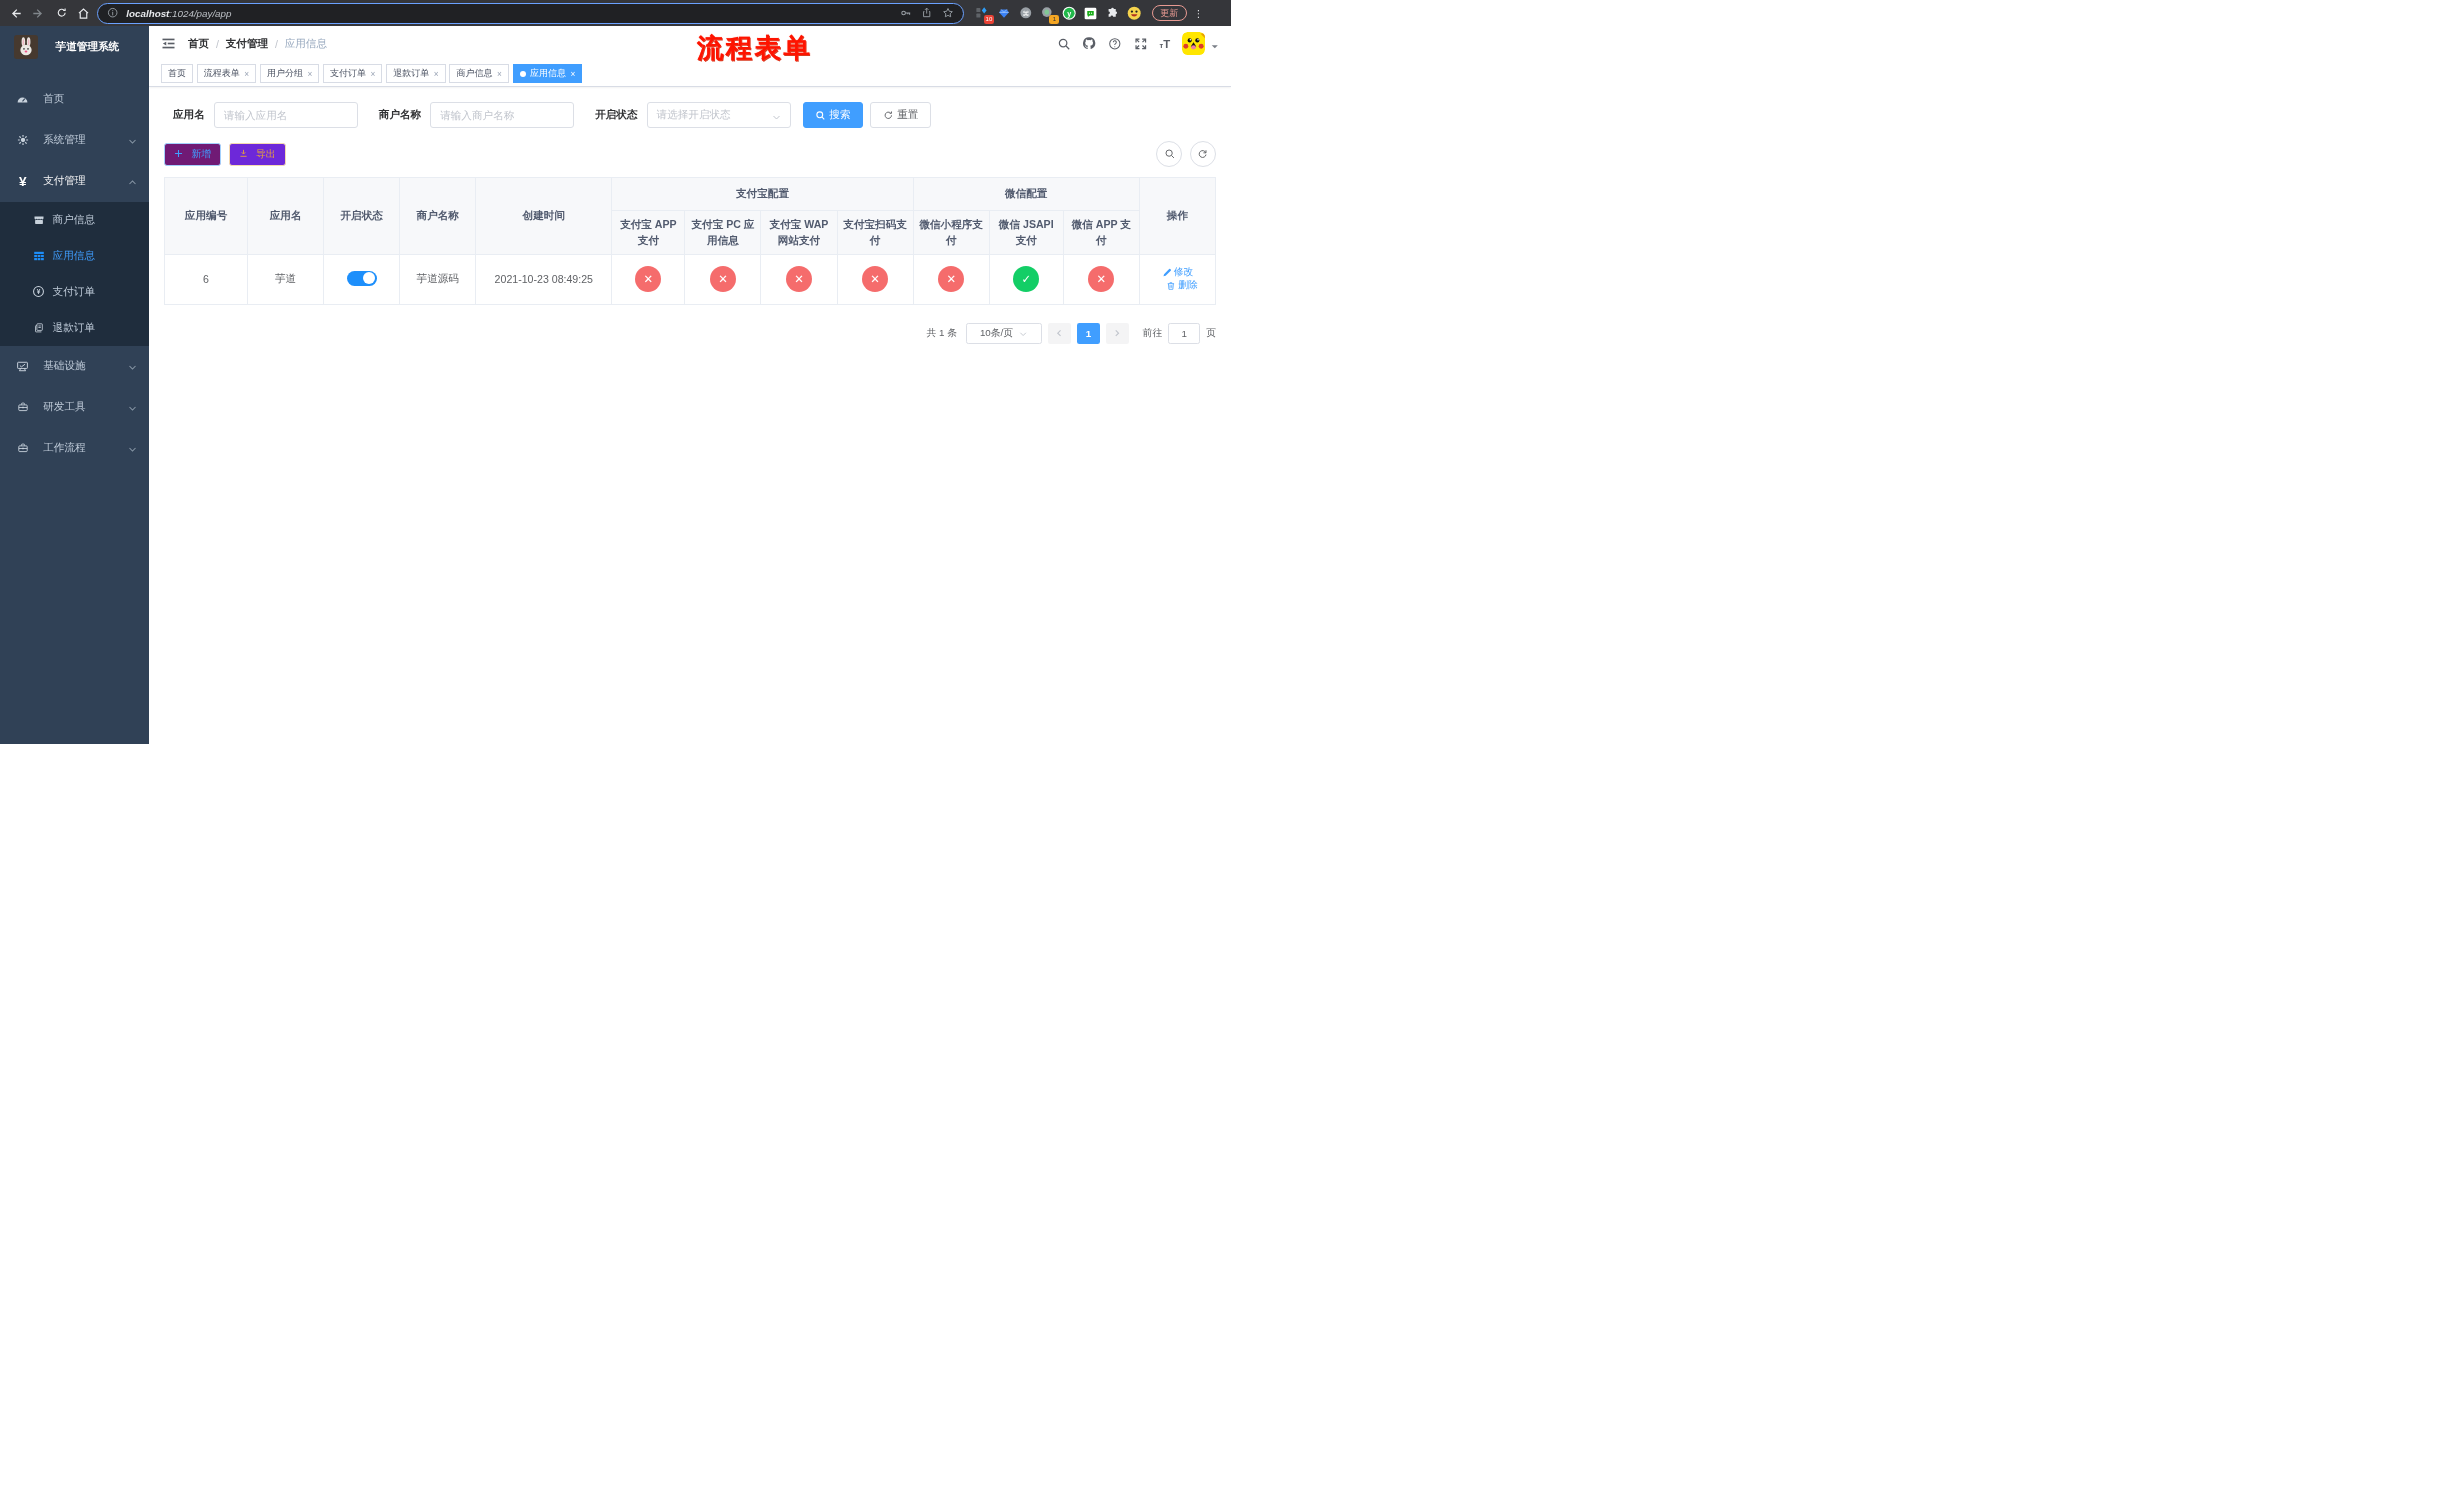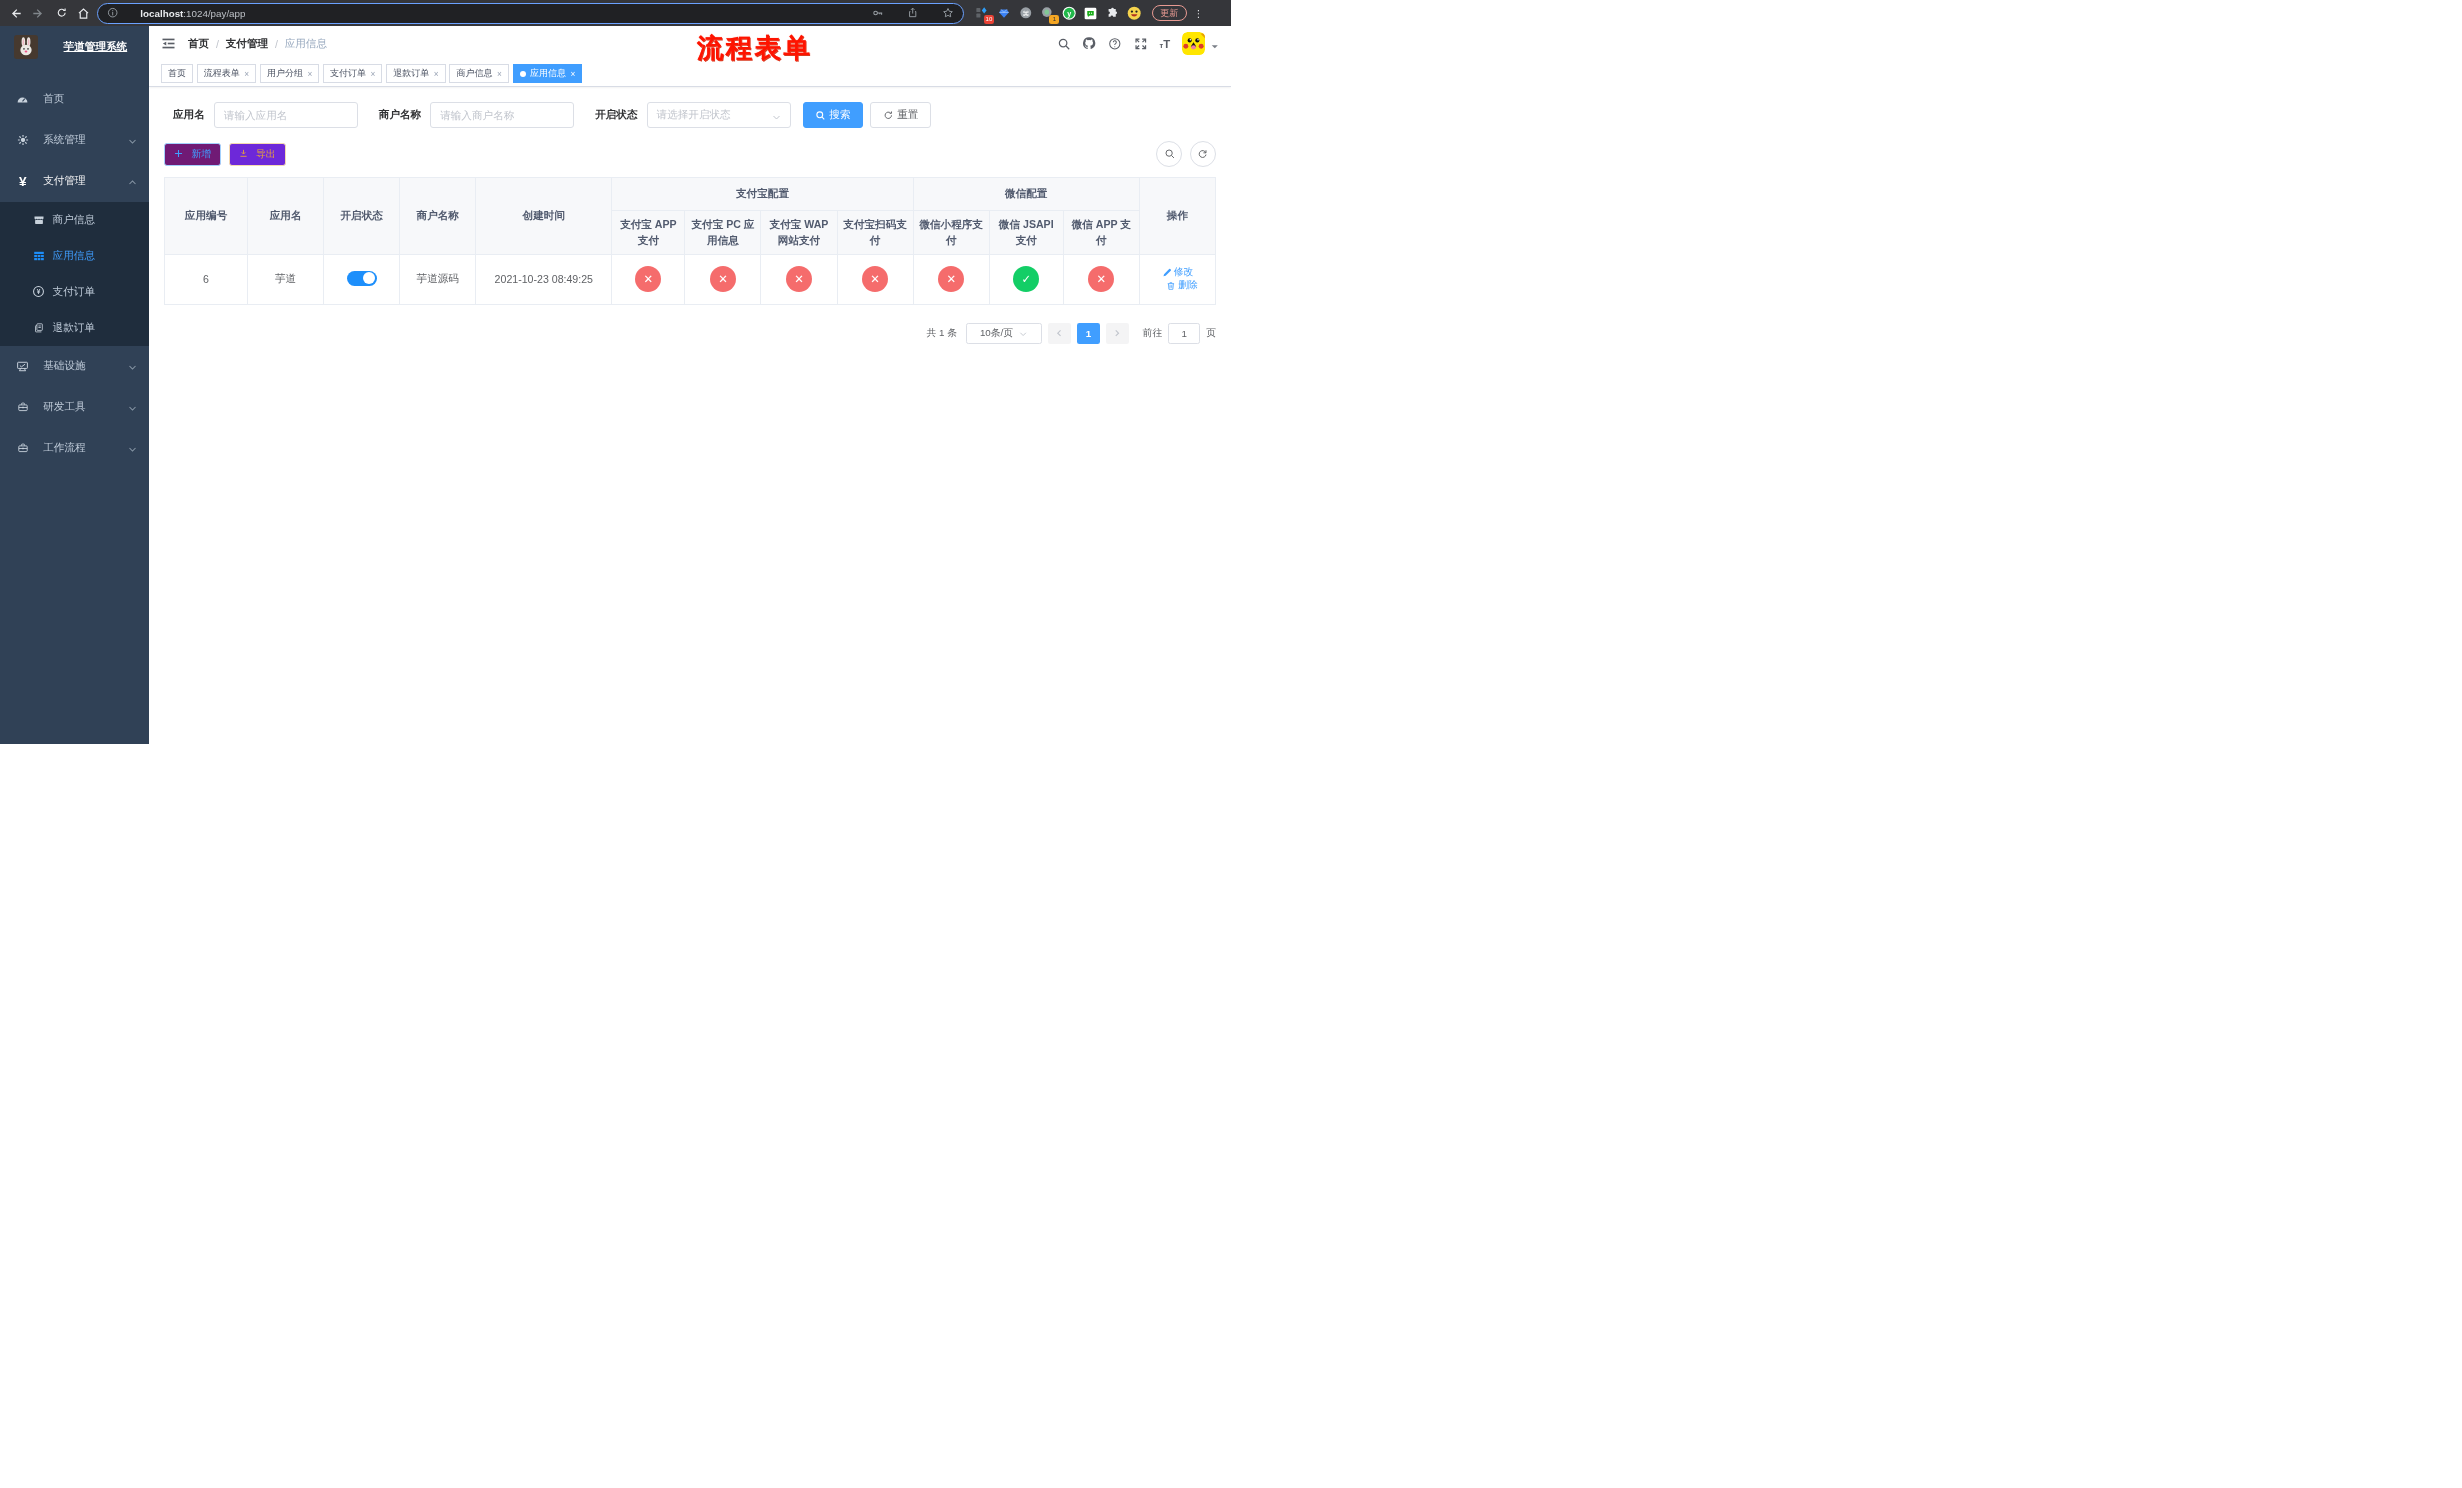--- a/index.html
+++ b/index.html
@@ -6,41 +6,41 @@
   html,body { width:1231px; height:744px; overflow:hidden; background:#fff;
     font-family:"Liberation Sans","DejaVu Sans",sans-serif; }
   .app { position:relative; width:1231px; height:744px; }
 
   
   .browser { height:26px; background:#35363a; display:flex; align-items:center; padding:0 6px; gap:3px; }
   .bicon { width:19.7px; height:19.7px; display:flex; align-items:center; justify-content:center;
            color:#e8eaed; font-size:12px; border-radius:50%; flex:0 0 auto; }
   .bicon.dim { color:#80868b; }
   .urlbar { height:21px; flex:0 0 867px; background:#202124; border:1.5px solid #6aa1ff; border-radius:11.4px;
-            display:flex; align-items:center; padding:0 7.6px; gap:20px; color:#e8eaed; }
+            display:flex; align-items:center; padding:0 7.6px; gap:6px; color:#e8eaed;font-style:italic; }
   .url-text { font-size:9.8px; white-space:nowrap; }
   .url-text .host { color:#e8eaed; font-weight:bold; }
   .url-text .path { color:#bdc1c6; }
   .urlbar .spacer { flex:1; }
   .ubicon { width:15px; height:15px; color:#9aa0a6; display:flex; align-items:center; justify-content:center; }
   .ext-area { display:flex; align-items:center; gap:6.8px; margin-left:7.6px; }
   .ext { position:relative; width:15px; height:15px; display:flex; align-items:center; justify-content:center; }
   .badge { position:absolute; bottom:-3px; right:-4.5px; min-width:9.8px; height:9px; border-radius:2.3px;
            font-size:6px; color:#fff; display:flex; align-items:center; justify-content:center; padding:0 1.5px; }
   .badge.red { background:#e94235; }
   .badge.orange { background:#f5a623; color:#333; }
   .update-btn { border:0.8px solid #e89a92; color:#e89a92; border-radius:9px; height:16.7px; padding:0 7.6px;
                 font-size:9px; display:flex; align-items:center; margin-left:3px; background:transparent; }
   .kebab { color:#e8eaed; font-size:9.8px; letter-spacing:0; width:7.6px; text-align:center; }
 
   
   .sidebar { position:absolute; left:0; top:26px; bottom:0; width:149px; background:#304156; overflow:hidden; }
   .logo-row { height:42px; display:flex; align-items:center; padding-left:13.6px; }
   .logo-img { width:24px; height:24px; border-radius:3px; flex:0 0 auto; }
-  .logo-title { color:#fff; font-weight:bold; font-size:10.6px; margin-left:26px;text-decoration:underline; }
+  .logo-title { color:#fff; font-weight:bold; font-size:10.6px; margin-left:18px; }
   .menu { margin-top:10.6px; }
   .menu-item { height:41px; display:flex; align-items:center; padding:0 12px 0 16px; color:#bfcbd9;
                font-size:10.6px; cursor:pointer; position:relative; }
   .menu-item .mi-icon { width:13.6px; height:13.6px; margin-right:13.6px; display:flex; align-items:center;
                         justify-content:center; color:#c8d2dc; font-size:12px; }
   .menu-item .mi-label { flex:1; }
   .menu-item .mi-arrow { color:#8a99a8; width:9px; height:9px; }
   .menu-item.opened { color:#f4f4f5; }
   .submenu { background:#1f2d3d; }
   .submenu-item { height:36px; display:flex; align-items:center; padding-left:32px; color:#bfcbd9; font-size:10.6px; cursor:pointer; }

